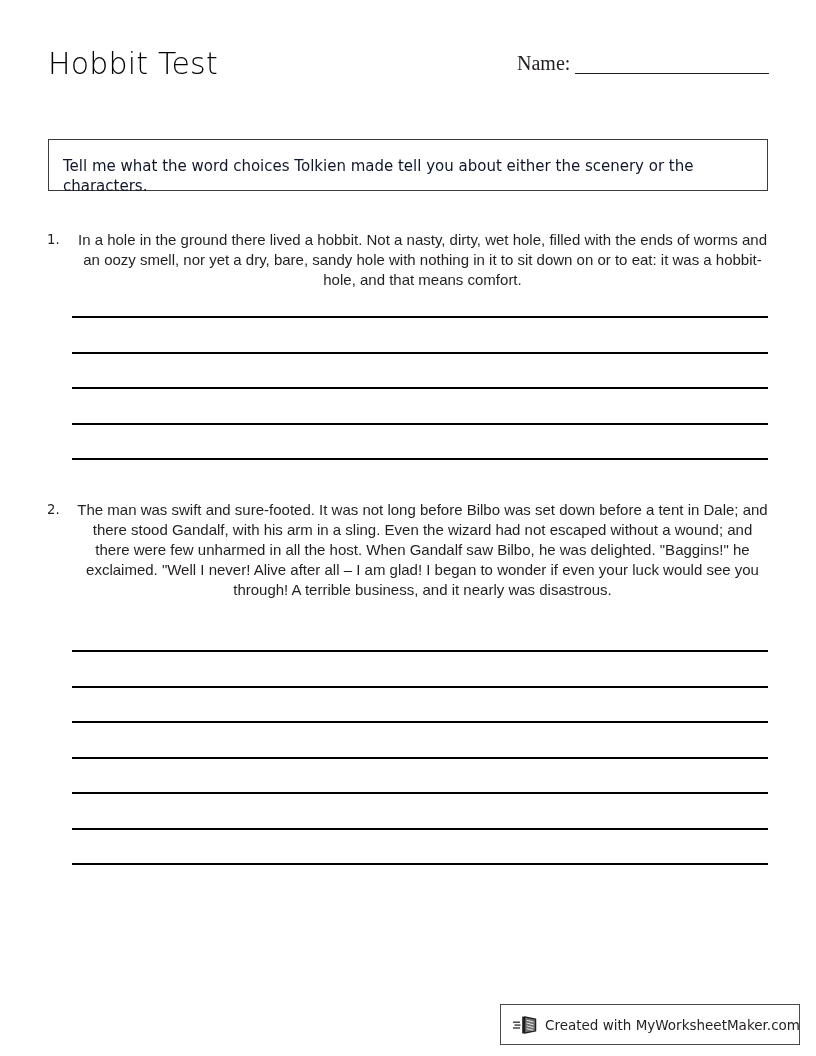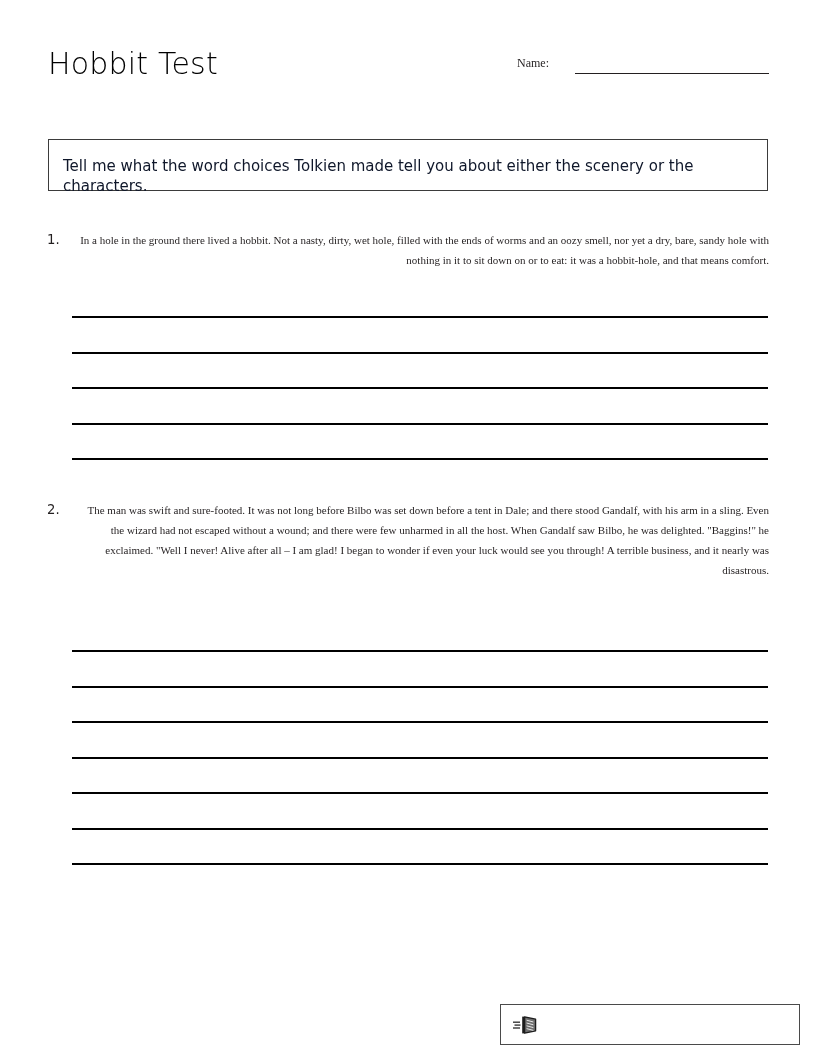--- a/index.html
+++ b/index.html
@@ -48,21 +48,21 @@
     left: 517px;
     top: 54px;
     width: 255px;
     height: 26px;
   }
   .name-label {
     position: absolute;
     left: 0;
     top: 0;
     font-family: "Liberation Serif", serif;
-    font-size: 12px;
+    font-size: 20px;
     color: #231f20;
     line-height: 18px;
     white-space: nowrap;
   }
   .name-rule {
     position: absolute;
     left: 58px;
     top: 19px;
     width: 194px;
     height: 0;
@@ -106,25 +106,25 @@
     font-family: "DejaVu Sans", sans-serif;
     font-size: 13.2px;
     line-height: 20px;
     color: #231f20;
   }
   .q-text {
     position: absolute;
     left: 76px;
     top: 0;
     width: 693px;
-    font-family: Liberation Serif, serif;
-    font-size: 11px;
+    font-family: Liberation Sans, sans-serif;
+    font-size: 15px;
     line-height: 20px;
     color: #231f20;
-    text-align: right;
+    text-align: center;
   }
 
   .answer-lines {
     position: absolute;
     left: 72px;
     width: 696px;
   }
   .answer-line {
     position: absolute;
     left: 0;
@@ -222,16 +222,17 @@
           <rect x="1.5" y="10.4" width="6" height="1.4" fill="#3a3a3a"></rect>
           <rect x="0" y="13.3" width="7" height="1.4" fill="#3a3a3a"></rect>
 
           <rect x="9.2" y="2.6" width="2.1" height="16.8" fill="#1d1d1d"></rect>
 
           <path d="M11.6 2.8 L22.6 5.2 L22.6 16.8 L11.6 19.2 Z" fill="#6e6e6e" stroke="#1d1d1d" stroke-width="1.3" stroke-linejoin="round"></path>
 
           <path d="M13.6 6.2 L20.4 8.0 M13.6 9.0 L20.4 10.8 M13.6 11.8 L20.4 13.6 M13.6 14.6 L20.4 16.4" stroke="#e8e8e8" stroke-width="1" fill="none"></path>
         </svg>
       </span>
+      <span class="badge-text">Created with MyWorksheetMaker.com</span>
     </div>
   </div>
 
 </div>
 
 </body></html>

